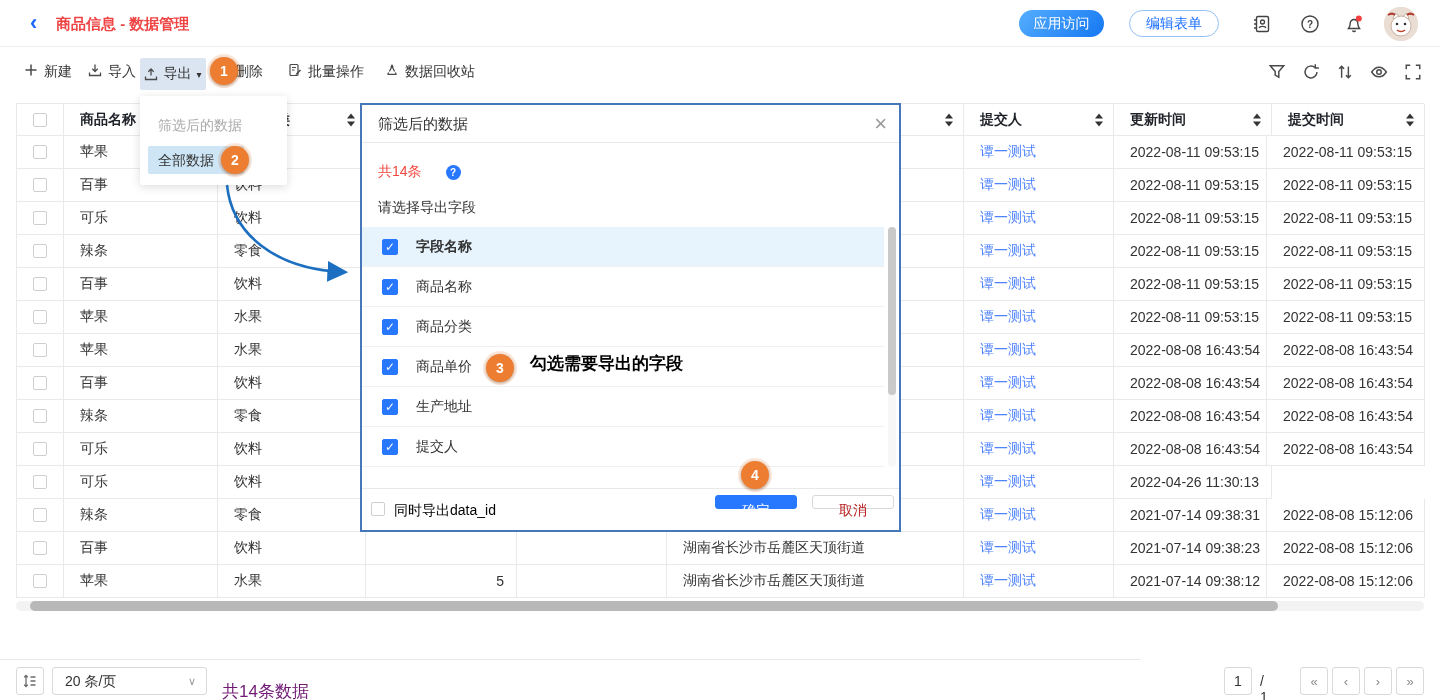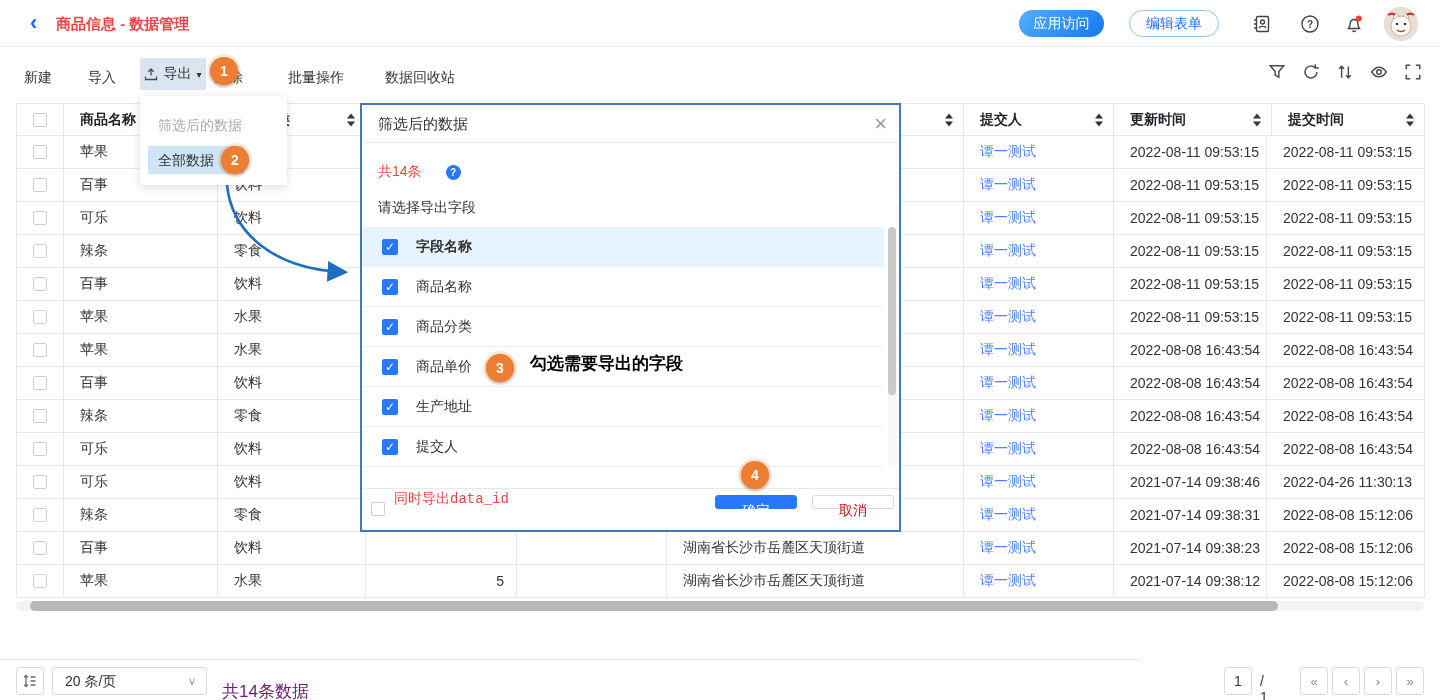--- a/index.html
+++ b/index.html
@@ -22,21 +22,21 @@
           background:linear-gradient(135deg,#55aefe,#1577f2); }
   .pill.ghost { left:1129px; width:90px; background:#fff; color:#1a6fff;
           border:1px solid #94c0f5; line-height:25px; }
   .nav-ic { position:absolute; top:14px; width:20px; height:20px; cursor:pointer; }
   .avatar { position:absolute; left:1384px; top:7px; width:34px; height:34px;
             border-radius:50%; overflow:hidden; background:#efe3da; cursor:pointer; }
 
   
   .toolbar { position:absolute; left:0; top:47px; width:1440px; height:56px; background:#fff; z-index:2; }
   .tb-item { position:absolute; top:16px; height:24px; display:flex; align-items:flex-start;
-             gap:6px; color:#333; cursor:pointer; white-space:nowrap;flex-direction:column; }
+             gap:6px; color:#333; cursor:pointer; white-space:nowrap; }
   .tb-export { position:absolute; left:140px; top:11px; width:66px; height:32px;
                background:#dbe5f1; border-radius:2px; display:flex; align-items:center;
                justify-content:center; gap:5px; cursor:pointer; }
   .caret { font-size:10px; color:#333; }
   .tb-ric { position:absolute; top:16px; width:18px; height:18px; cursor:pointer; }
 
   
   .table { position:absolute; left:16px; top:103px; width:1408px;
            border-top:1px solid #e9e9e9; border-left:1px solid #e9e9e9; z-index:1; }
   .trow { display:flex; width:1408px; }
@@ -94,21 +94,21 @@
   .fld .cb { width:16px; height:16px; }
   .fld .cb.on { line-height:15px; font-size:12px; }
   .fld.hdr { background:#e7f4fd; border-bottom:1px solid #f0f0f0; }
   .fld.hdr .lbl { font-weight:700; }
   .vscroll { position:absolute; right:3px; top:122px; width:8px; height:240px;
              background:#f7f7f7; border-radius:4px; }
   .vthumb { position:absolute; left:0; top:0; width:8px; height:168px;
             background:#c9c9c9; border-radius:4px; cursor:pointer; }
   .dlg-sep { position:absolute; left:0; right:0; top:383px; border-top:1px solid #e8e8e8; }
   .dlg-foot-cb { position:absolute; left:9px; top:397px; }
-  .dlg-foot-lbl { position:absolute; left:32px; top:380px; line-height:29px; color:#ef4444;font-family:Liberation Mono, monospace; }
+  .dlg-foot-lbl { position:absolute; left:32px; top:391px; line-height:29px; color:#000000; }
   .btn { position:absolute; top:390px; width:82px; height:14px; border-radius:3px;
          text-align:center; line-height:28px; cursor:pointer; font-size:14px; }
   .btn-ok { left:353px; background:#2878ff; color:#fff; border:1px solid #2878ff; }
   .btn-cancel { left:450px; background:#fff; color:#b91c1c; border:1px solid #d9d9d9; }
 
   
   .badge { position:absolute; width:28px; height:28px; border-radius:50%; background:#ed7d31;
            color:#fff; font-weight:bold; font-size:14px; text-align:center; line-height:28px;
            z-index:10; box-shadow:0 1px 3px rgba(0,0,0,.3), 0 0 0 3px rgba(237,125,49,.18); }
   .b1{ left:210px; top:57px; } .b2{ left:221px; top:146px; }
@@ -448,21 +448,20 @@
           <div class="cb"></div>
         </div>
         <div class="td col-name">可乐</div>
         <div class="td col-cat">饮料</div>
         <div class="td col-price"></div>
         <div class="td col-x"></div>
         <div class="td col-addr"></div>
         <div class="td col-sub">
           <div class="link">谭一测试</div>
         </div>
-        <div class="td col-st">2021-07-14 09:38:46</div>
         <div class="td col-ut">2022-04-26 11:30:13</div>
       </div>
       <div class="trow">
         <div class="td col-check">
           <div class="cb"></div>
         </div>
         <div class="td col-name">辣条</div>
         <div class="td col-cat">零食</div>
         <div class="td col-price"></div>
         <div class="td col-x"></div>

